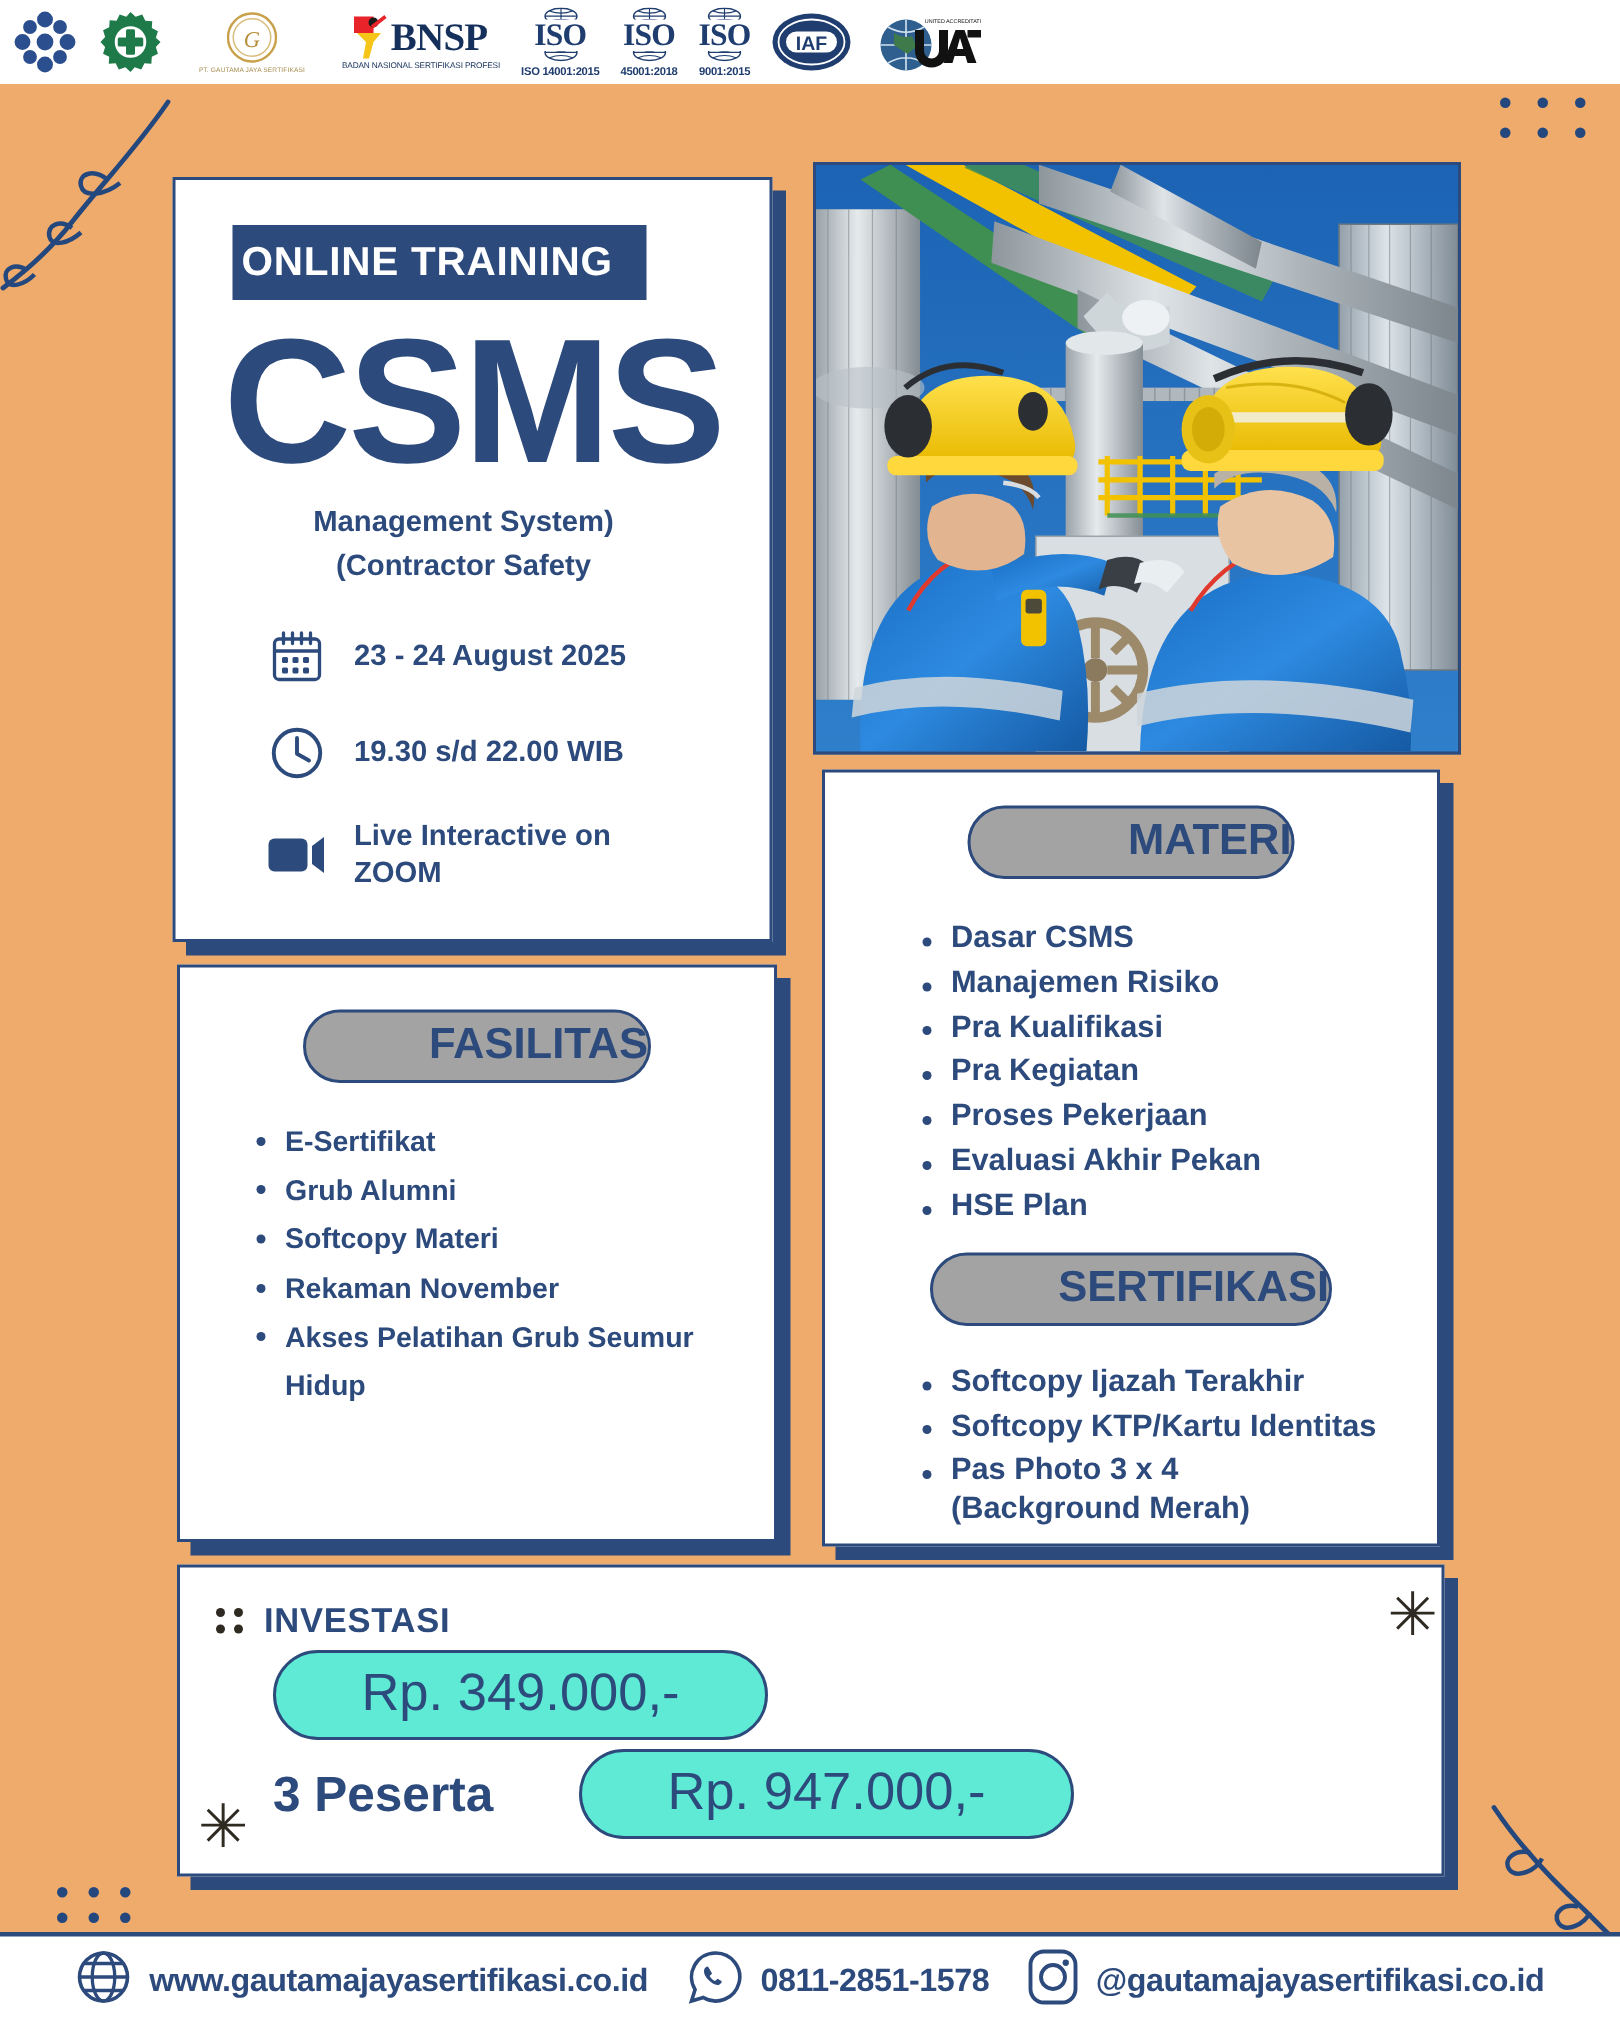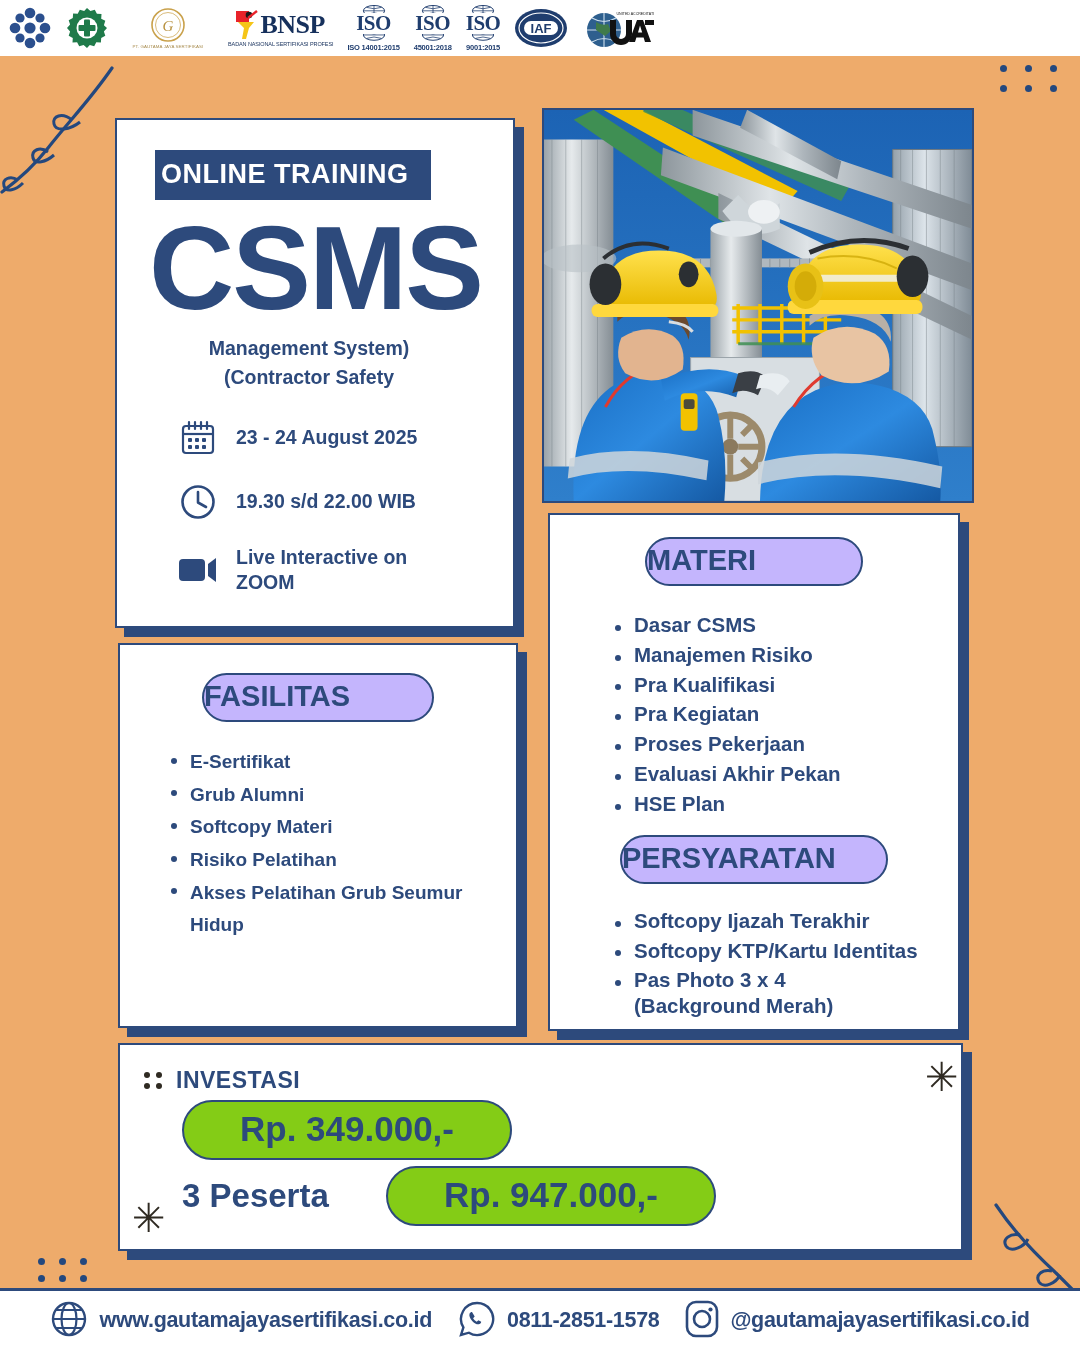--- a/index.html
+++ b/index.html
@@ -69,21 +69,21 @@
 
   
   #right-card{ left:548px; top:513px; width:412px; height:518px; }
   
   #fasilitas-card{ left:118px; top:643px; width:400px; height:385px; }
   
   #investasi-card{ left:118px; top:1043px; width:845px; height:208px; }
 
   .pill-title{
     display:block; margin:4px auto; border:2px solid #2d4a7c; border-radius:40px;
-    color:#2d4a7c; font-weight:bold; text-align:left; background:#c4b5fd;
+    color:#2d4a7c; font-weight:bold; text-align:right; background:#a3a3a3;
   }
   #fasilitas-card .pill-title{ width:232px; font-size:29px; padding:5px 0 7px; margin-top:28px; }
   #right-card .pill-title.materi{ width:218px; font-size:29px; padding:5px 0 7px; margin-top:22px; }
   #right-card .pill-title.persy{ width:268px; font-size:29px; padding:5px 0 7px; margin-top:18px; }
 
   ul.blist{ list-style:none; color:#2d4a7c; font-weight:bold; }
   ul.blist li{ position:relative; padding-left:24px; }
   ul.blist li::before{
     content:""; position:absolute; left:5px; top:.62em; width:6px; height:6px;
     border-radius:50%; background:#2d4a7c;
@@ -95,22 +95,22 @@
   #persyaratan-list li{ margin-bottom:4px; }
 
   
   .inv-head{ display:flex; align-items:center; gap:14px; padding:22px 0 0 24px; }
   .inv-title{ font-size:23px; font-weight:bold; color:#2d4a7c; letter-spacing:.5px; }
   .minidots{ display:grid; grid-template-columns:repeat(2,6px); gap:5px 6px; }
   .minidots i{ width:6px; height:6px; border-radius:50%; background:#2f2a22; display:block; }
   .price-row{ display:flex; align-items:center; gap:22px; padding-left:62px; margin-top:6px; }
   .price-label{ font-size:33px; font-weight:bold; color:#2d4a7c; width:182px; }
   .price-pill{
-    border:2.5px solid #2d4a7c; border-radius:45px; color:#2d4a7c; font-weight:bold;
-    font-size:35px; padding:7px 28px 9px; background:#84cc16; min-width:330px; text-align:center;
+    border:2.5px solid #2d4a7c; border-radius:45px; color:#2d4a7c; font-weight:normal;
+    font-size:35px; padding:7px 28px 9px; background:#5eead4; min-width:330px; text-align:center;
   }
   .star{ position:absolute; color:#2f2a22; font-size:40px; line-height:1; z-index:15;
          font-family:"DejaVu Sans", sans-serif; }
 
   
   .footer{
     position:absolute; left:0; bottom:0; width:1080px; height:62px; background:#fff;
     border-top:3px solid #2d4a7c; display:flex; align-items:center;
     justify-content:center; gap:26px; z-index:40;
   }
@@ -459,36 +459,36 @@
   <ul class="blist" id="materi-list">
     <li>Dasar CSMS</li>
     <li>Manajemen Risiko</li>
     <li>Pra Kualifikasi</li>
     <li>Pra Kegiatan</li>
     <li>Proses Pekerjaan</li>
     <li>Evaluasi Akhir Pekan</li>
     <li>HSE Plan</li>
   </ul>
 
-  <div class="pill-title persy">PERSYARATAN</div>
+  <div class="pill-title persy">SERTIFIKASI</div>
 
   <ul class="blist" id="persyaratan-list">
     <li>Softcopy Ijazah Terakhir</li>
     <li>Softcopy KTP/Kartu Identitas</li>
     <li style="padding-right:42px;">Pas Photo 3 x 4 (Background Merah)</li>
   </ul>
 </div>
 
 <div class="card" id="fasilitas-card">
   <div class="pill-title">FASILITAS</div>
   <ul class="blist" id="fasilitas-list">
     <li>E-Sertifikat</li>
     <li>Grub Alumni</li>
     <li>Softcopy Materi</li>
-    <li>Risiko Pelatihan</li>
+    <li>Rekaman November</li>
     <li style="padding-right:18px;">Akses Pelatihan Grub Seumur Hidup</li>
   </ul>
 </div>
 
 <div class="card" id="investasi-card">
   <div class="inv-head">
     <span class="minidots">
       <i></i>
         <i></i>
         <i></i>

